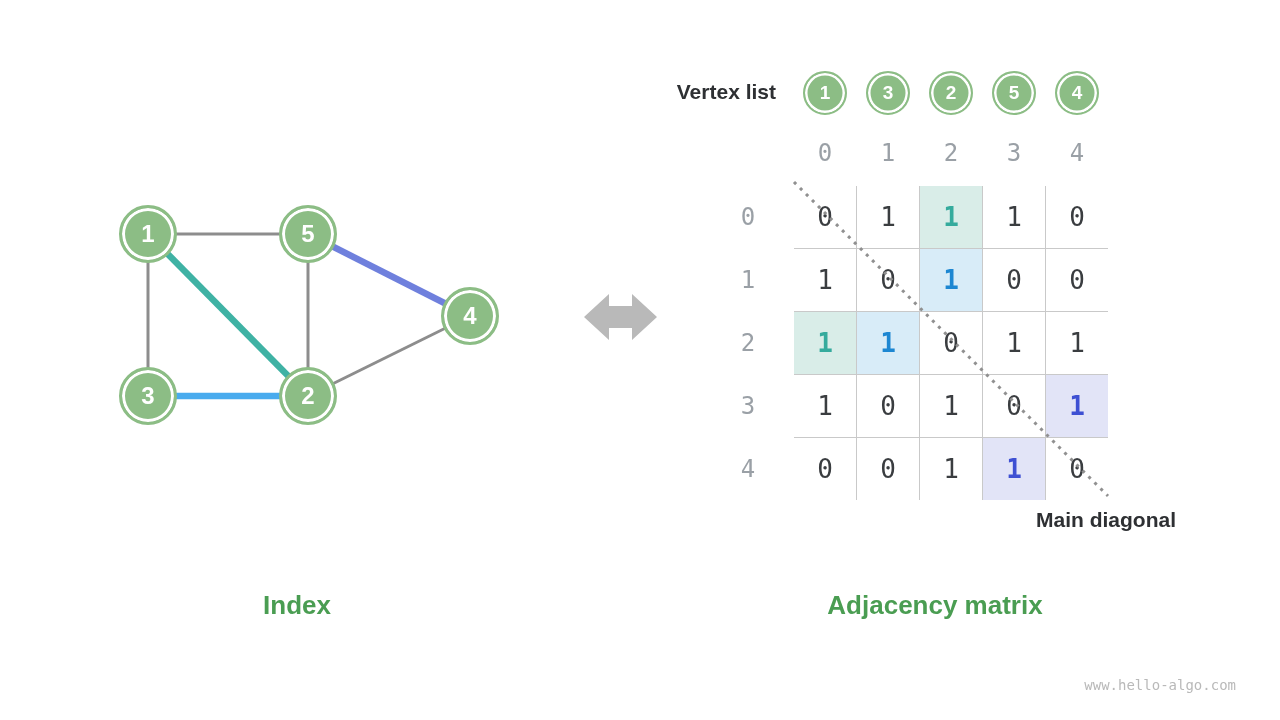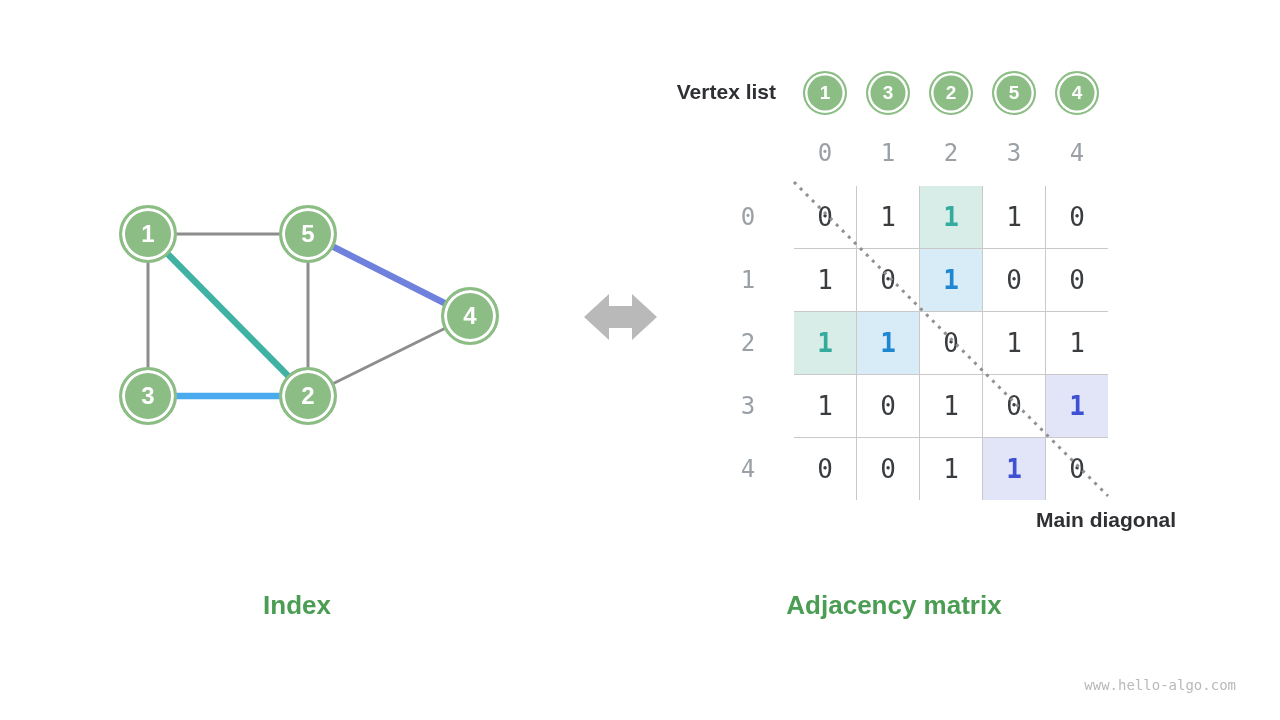--- a/index.html
+++ b/index.html
@@ -139,17 +139,17 @@
     <div class="cell">0</div>
   </div>
 
   <svg id="overlay-layer" class="layer" width="1280" height="720">
     <line x1="794" y1="182" x2="1108" y2="496" stroke="#909090" stroke-width="3" stroke-dasharray="3 5.5"></line>
   </svg>
 
   <div class="lbl-dark" style="left:1006px; top:508px; width:200px; text-align:center;">Main diagonal</div>
 
   <div class="caption" style="left:197px; top:590px; width:200px;">Index</div>
-  <div class="caption" style="left:744px; top:590px; width:300px;">Adjacency matrix</div>
+  <div class="caption" style="left:785px; top:590px; width:300px;">Adjacency matrix</div>
 
   <div id="watermark">www.hello-algo.com</div>
 
 </div>
 
 </body></html>

